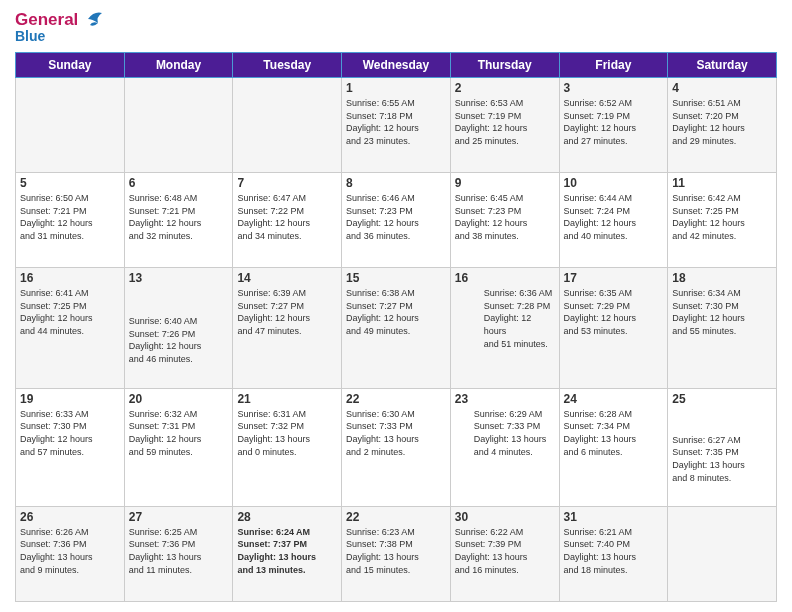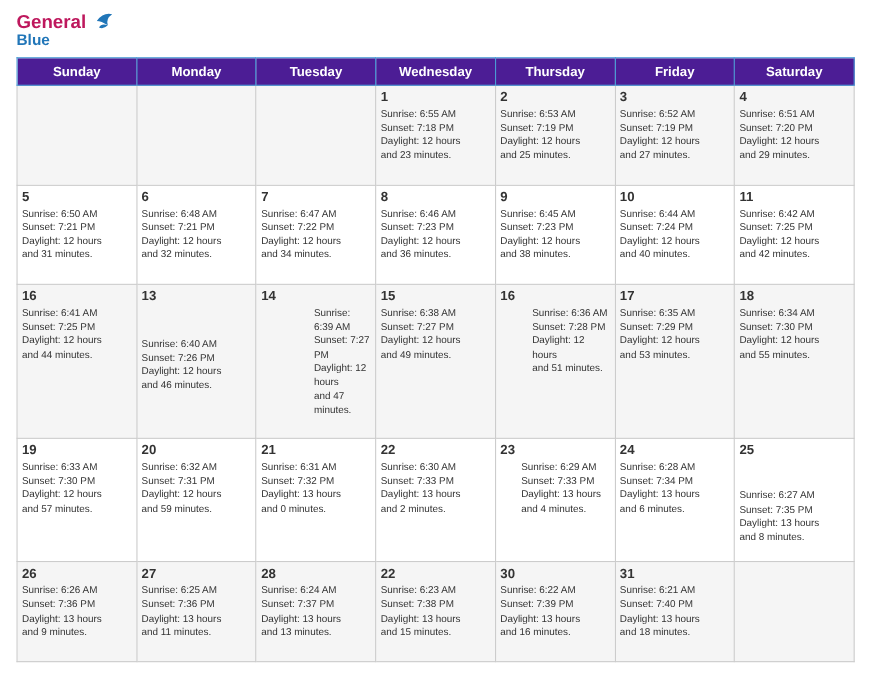--- a/index.html
+++ b/index.html
@@ -216,21 +216,21 @@
           </td>
           <td>
             <span class="day-num">13</span>
             <div class="cell-info" style="white-space: pre-line; margin-top: 30px;">Sunrise: 6:40 AM
 Sunset: 7:26 PM
 Daylight: 12 hours
 and 46 minutes.</div>
           </td>
           <td>
             <span class="day-num">14</span>
-            <div class="cell-info" style="white-space: pre-line; margin-left: 48px;">Sunrise: 6:39 AM
+            <div class="cell-info" style="white-space: pre-line;">Sunrise: 6:39 AM
 Sunset: 7:27 PM
 Daylight: 12 hours
 and 47 minutes.</div>
           </td>
           <td>
             <span class="day-num">15</span>
             <div class="cell-info" style="white-space: pre-line;">Sunrise: 6:38 AM
 Sunset: 7:27 PM
 Daylight: 12 hours
 and 49 minutes.</div>
@@ -318,21 +318,21 @@
           </td>
           <td>
             <span class="day-num">27</span>
             <div class="cell-info" style="white-space: pre-line;">Sunrise: 6:25 AM
 Sunset: 7:36 PM
 Daylight: 13 hours
 and 11 minutes.</div>
           </td>
           <td>
             <span class="day-num">28</span>
-            <div class="cell-info" style="white-space: pre-line;">Sunrise: 6:24 AM
+            <div class="cell-info" style="white-space: pre-line; font-weight: bold;">Sunrise: 6:24 AM
 Sunset: 7:37 PM
 Daylight: 13 hours
 and 13 minutes.</div>
           </td>
           <td>
             <span class="day-num">22</span>
             <div class="cell-info" style="white-space: pre-line;">Sunrise: 6:23 AM
 Sunset: 7:38 PM
 Daylight: 13 hours
 and 15 minutes.</div>

